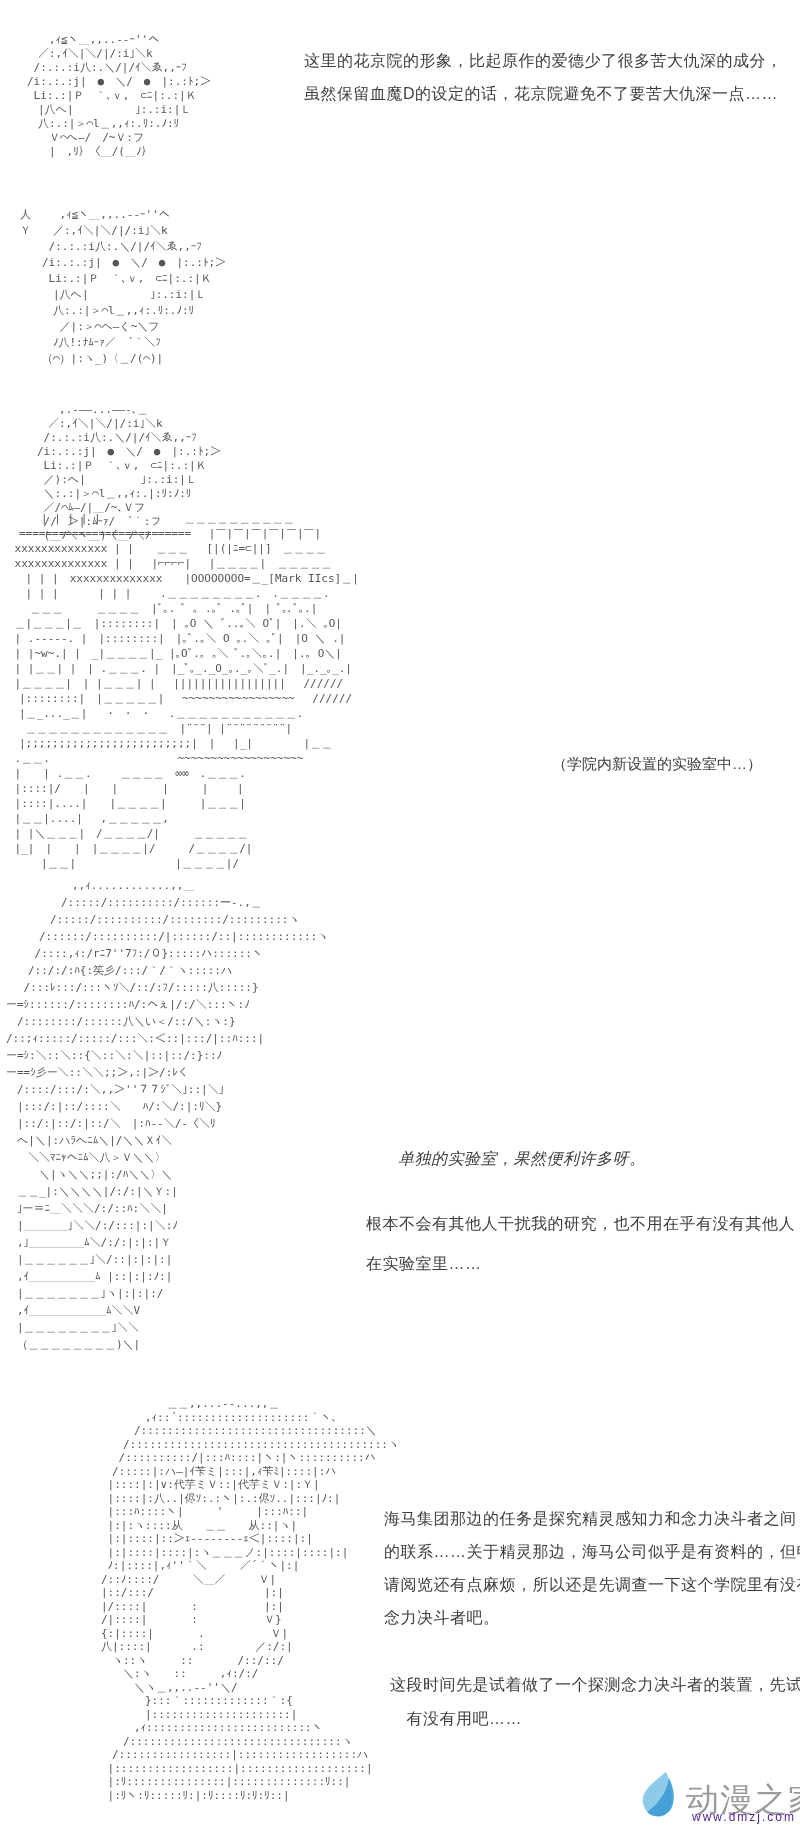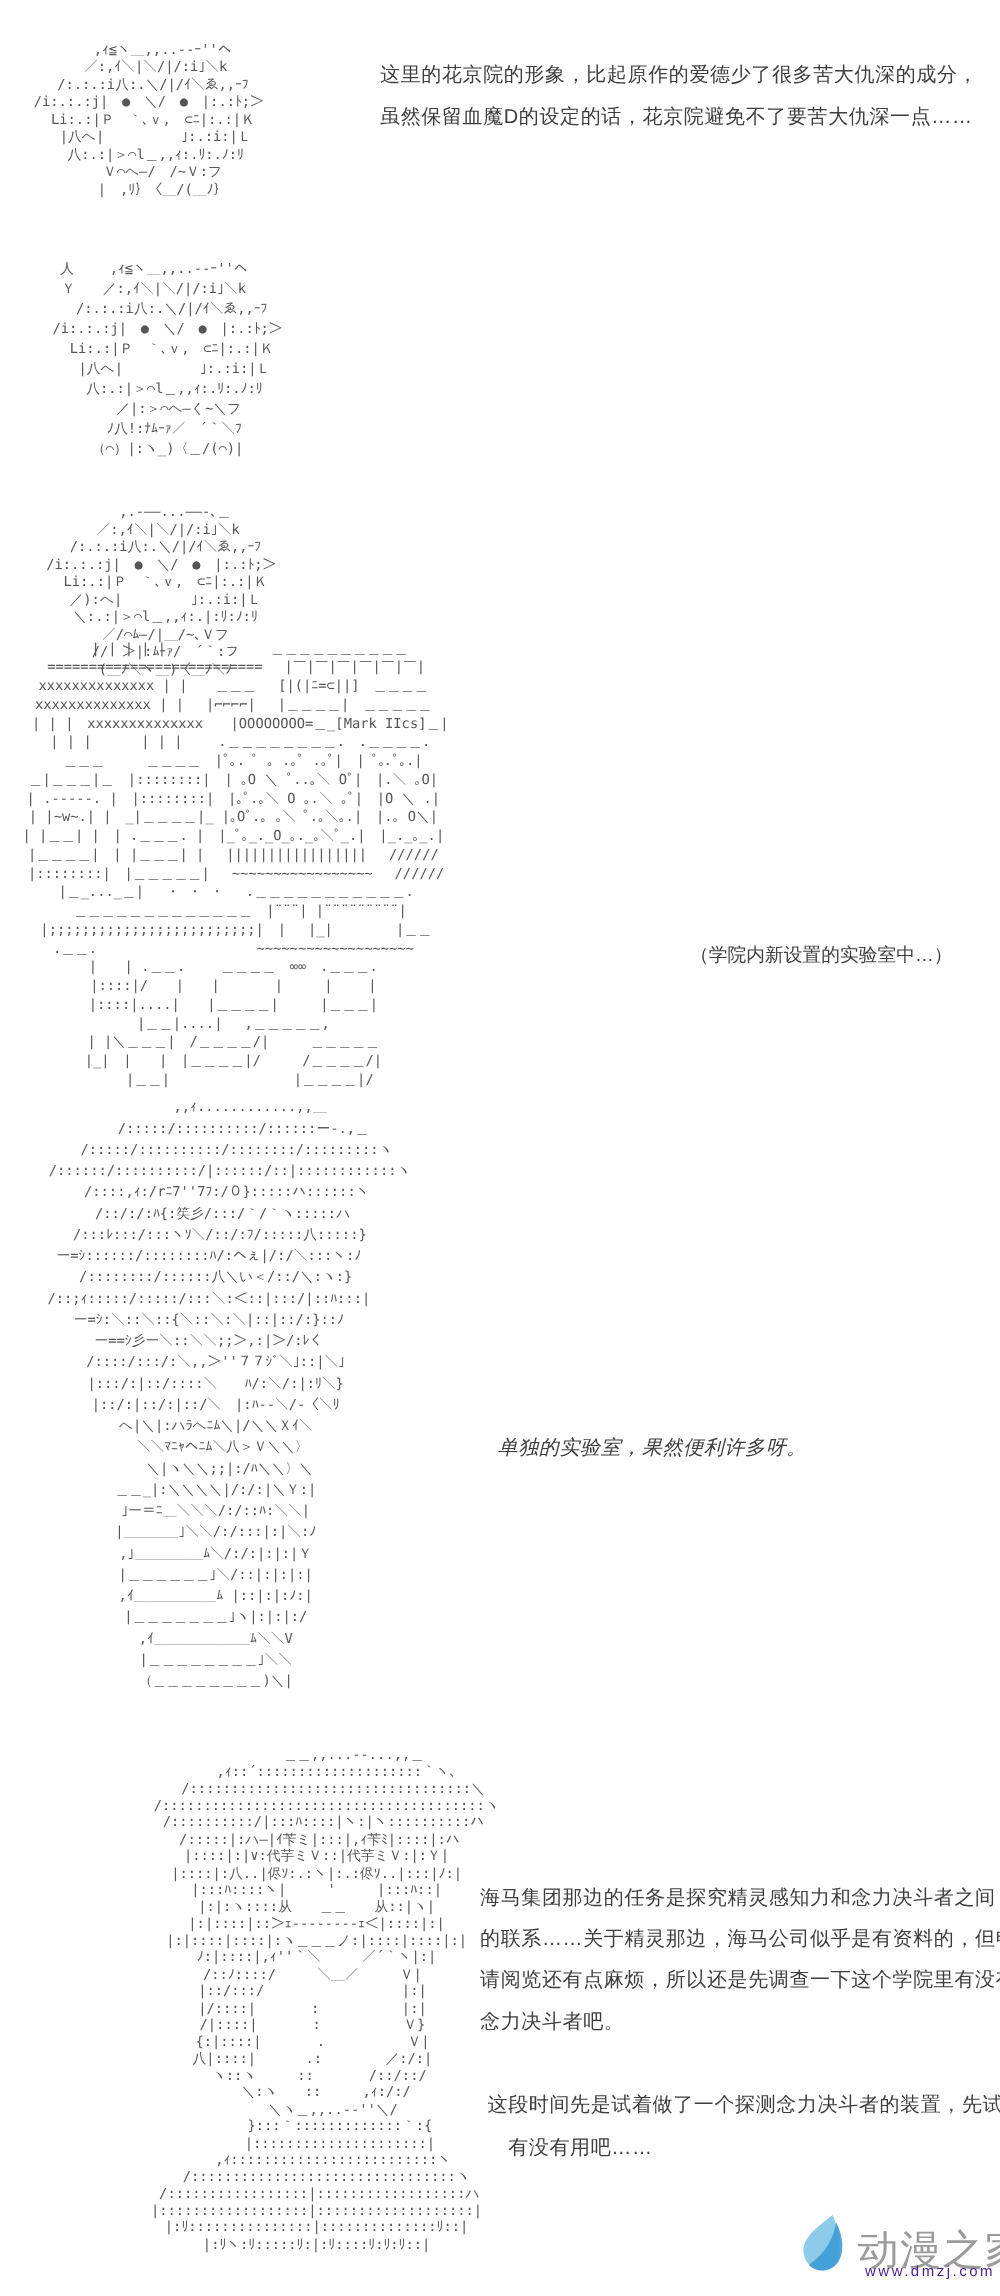--- a/index.html
+++ b/index.html
@@ -1,20 +1,20 @@
 <!DOCTYPE html>
 <html><head>
 <meta charset="utf-8">
 <title>AA Comic Page</title>
 <style>
   html,body{margin:0;padding:0;background:#ffffff;}
   #page{position:relative;width:800px;height:1837px;background:#ffffff;overflow:hidden;
         font-family:"Liberation Sans",sans-serif;}
   .aa{position:absolute;font-family:"DejaVu Sans Mono",monospace;font-size:11px;
-      line-height:14px;color:#555555;white-space:pre;letter-spacing:0;text-align:center;}
+      line-height:14px;color:#555555;white-space:pre;letter-spacing:0;}
   .dialog{position:absolute;font-size:16px;line-height:33px;color:#3d3d3d;white-space:pre;
           letter-spacing:0.5px;}
   .caption{position:absolute;font-size:15px;color:#3d3d3d;white-space:pre;}
   .lh40{line-height:40px;}
   .lh34{line-height:34px;}
   #aa-lab{line-height:15px;}
   #aa-desk{line-height:17px;}
   #aa-portrait{line-height:13.5px;}
   #aa-face2{line-height:16px;}
   #dice-note{position:absolute;left:8px;top:1786px;font-size:14px;color:#4a4242;white-space:pre;}
@@ -113,20 +113,22 @@
 　｣ー＝ﾆ＿＼＼＼/:/::ﾊ:＼＼|
 　|＿＿＿＿｣＼＼/:/:::|:|＼:ﾉ
 　,｣＿＿＿＿＿ﾑ＼/:/:|:|:|Ｙ
 　|＿＿＿＿＿＿｣＼/::|:|:|:|
 　,ｲ＿＿＿＿＿＿ﾑ |::|:|:ﾉ:|
 　|＿＿＿＿＿＿＿｣ヽ|:|:|:/
 　,ｲ＿＿＿＿＿＿＿ﾑ＼＼V
 　|＿＿＿＿＿＿＿＿｣＼＼
 　（＿＿＿＿＿＿＿＿)＼|</pre>
   <div class="dialog" style="left:398px;top:1142px;font-style:italic;">单独的实验室，果然便利许多呀。</div>
+  <div class="dialog lh40" style="left:366px;top:1204px;">根本不会有其他人干扰我的研究，也不用在乎有没有其他人
+在实验室里……</div>
 
   <pre class="aa" id="aa-portrait" style="left:90px;top:1386px;">　　　　　　　＿＿,,...--...,,＿
 　　　　　,ｨ::´::::::::::::::::::::｀ヽ、
 　　　　/::::::::::::::::::::::::::::::::::＼
 　　　/:::::::::::::::::::::::::::::::::::::::ヽ
 　　 /::::::::::/|:::ﾊ::::|ヽ:|ヽ::::::::::ハ
 　　/:::::|:ハ―|ｲ苄ミ|:::|,ｨ苄ﾐ|::::|:ハ
 　 |::::|:|∨:代芋ミＶ::|代芋ミＶ:|:Ｙ|
 　 |::::|:八..|侭ｿ:.:ヽ|:.:侭ｿ..|:::|ﾉ:|
 　 |:::ﾊ::::ヽ|　　　'　　　|:::ﾊ::|

